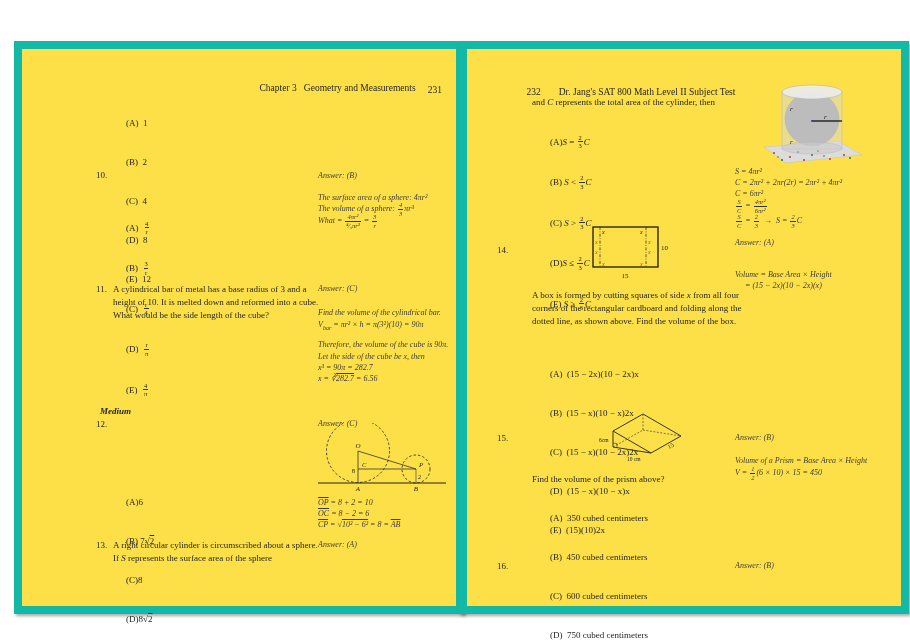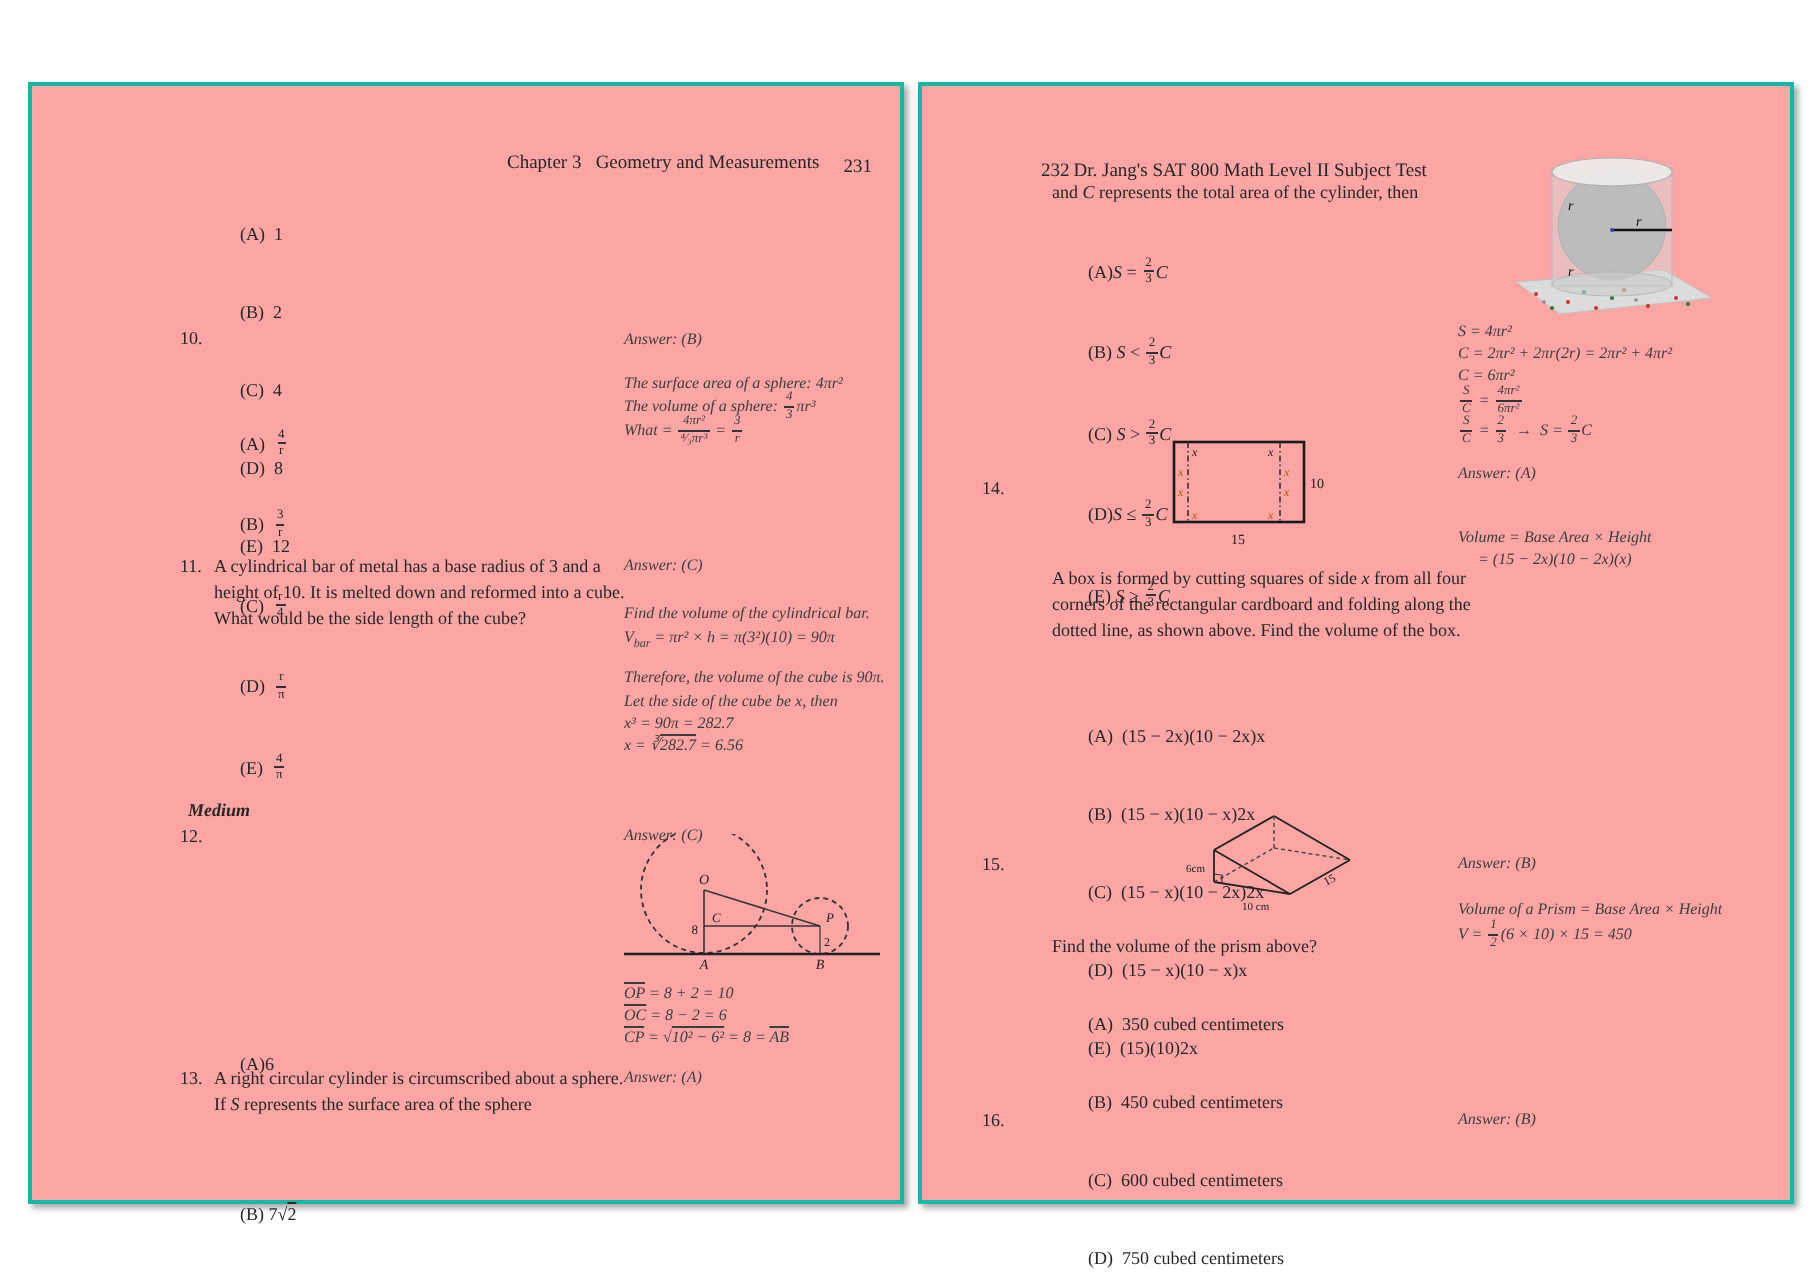--- a/index.html
+++ b/index.html
@@ -1,26 +1,26 @@
 <!DOCTYPE html>
 <html><head>
 <meta charset="utf-8">
 <style>
   html,body{margin:0;padding:0;}
   body{width:910px;height:644px;position:relative;background:#ffffff;
        font-family:"Liberation Serif",serif;overflow:hidden;}
-  .page{position:absolute;top:41px;width:434px;height:557px;background:#fca5a5;
-        border:2px solid #14b8a6;box-shadow:2px 2px 3px rgba(0,0,0,0.35);}
+  .page{position:absolute;top:41px;width:434px;height:557px;background:#fde047;
+        border:8px solid #14b8a6;box-shadow:2px 2px 3px rgba(0,0,0,0.35);}
   #page-left{left:14px;}
   #page-right{left:459px;}
   .t{position:absolute;font-size:9px;color:#262626;line-height:13px;white-space:pre;}
   .wrap{white-space:normal;}
   .ln{height:13px;}
   .frow{height:14.5px;display:flex;align-items:center;}
-  .crow{height:13px;display:flex;align-items:center;margin-top:36px;}
+  .crow{height:13px;display:flex;align-items:center;}
   .ans{font-style:italic;font-size:8px;color:#3d3d3d;line-height:11px;}
   .hdr{font-size:9.5px;}
   .pgnum{margin-left:12px;position:relative;top:2px;}
   .it{font-style:italic;}
   .ov{text-decoration:overline;}
   sub{font-size:6px;}
   .frac{display:inline-flex;flex-direction:column;align-items:center;
         vertical-align:middle;margin:0 1px;line-height:normal;}
   .frac .fn{display:block;font-size:6.5px;line-height:6.5px;padding:0 1px;}
   .frac .fd{display:block;font-size:6.5px;line-height:7.5px;border-top:0.8px solid #333;padding:0 1px;}
@@ -104,21 +104,21 @@
   <div class="t ans" style="left:296px;top:470px"><span class="ov">CP</span><span> = √</span><span class="ov">10² − 6²</span><span> = 8 = </span><span class="ov">AB</span></div>
 
   <div class="t" style="left:74px;top:490px">13.</div>
   <div class="t wrap" style="left:91px;top:490px;width:210px"><span>A right circular cylinder is circumscribed about a sphere. If </span><span class="it">S</span><span> represents the surface area of the sphere</span></div>
   <div class="t ans" style="left:296px;top:490px">Answer: (A)</div>
 </div>
 
 <div class="page" id="page-right">
 
   <div class="t hdr" style="left:50px;top:24px">
-    <span>232</span><span style="margin-left:2px">Dr. Jang's SAT 800 Math Level II Subject Test</span>
+    <span>232</span><span style="margin-left:18px">Dr. Jang's SAT 800 Math Level II Subject Test</span>
   </div>
 
   <div class="t wrap" style="left:65px;top:47px;width:230px"><span>and </span><span class="it">C</span><span> represents the total area of the cylinder, then</span></div>
   <div class="t" style="left:83px;top:60px">
     <div class="frow"><span>(A)</span><span class="it">S</span><span> = </span><span class="frac"><span class="fn">2</span><span class="fd">3</span></span><span class="it">C</span></div>
     <div class="frow"><span>(B) </span><span class="it">S</span><span> &lt; </span><span class="frac"><span class="fn">2</span><span class="fd">3</span></span><span class="it">C</span></div>
     <div class="frow"><span>(C) </span><span class="it">S</span><span> &gt; </span><span class="frac"><span class="fn">2</span><span class="fd">3</span></span><span class="it">C</span></div>
     <div class="frow"><span>(D)</span><span class="it">S</span><span> ≤ </span><span class="frac"><span class="fn">2</span><span class="fd">3</span></span><span class="it">C</span></div>
     <div class="frow"><span>(E) </span><span class="it">S</span><span> ≥ </span><span class="frac"><span class="fn">2</span><span class="fd">3</span></span><span class="it">C</span></div>
   </div>

